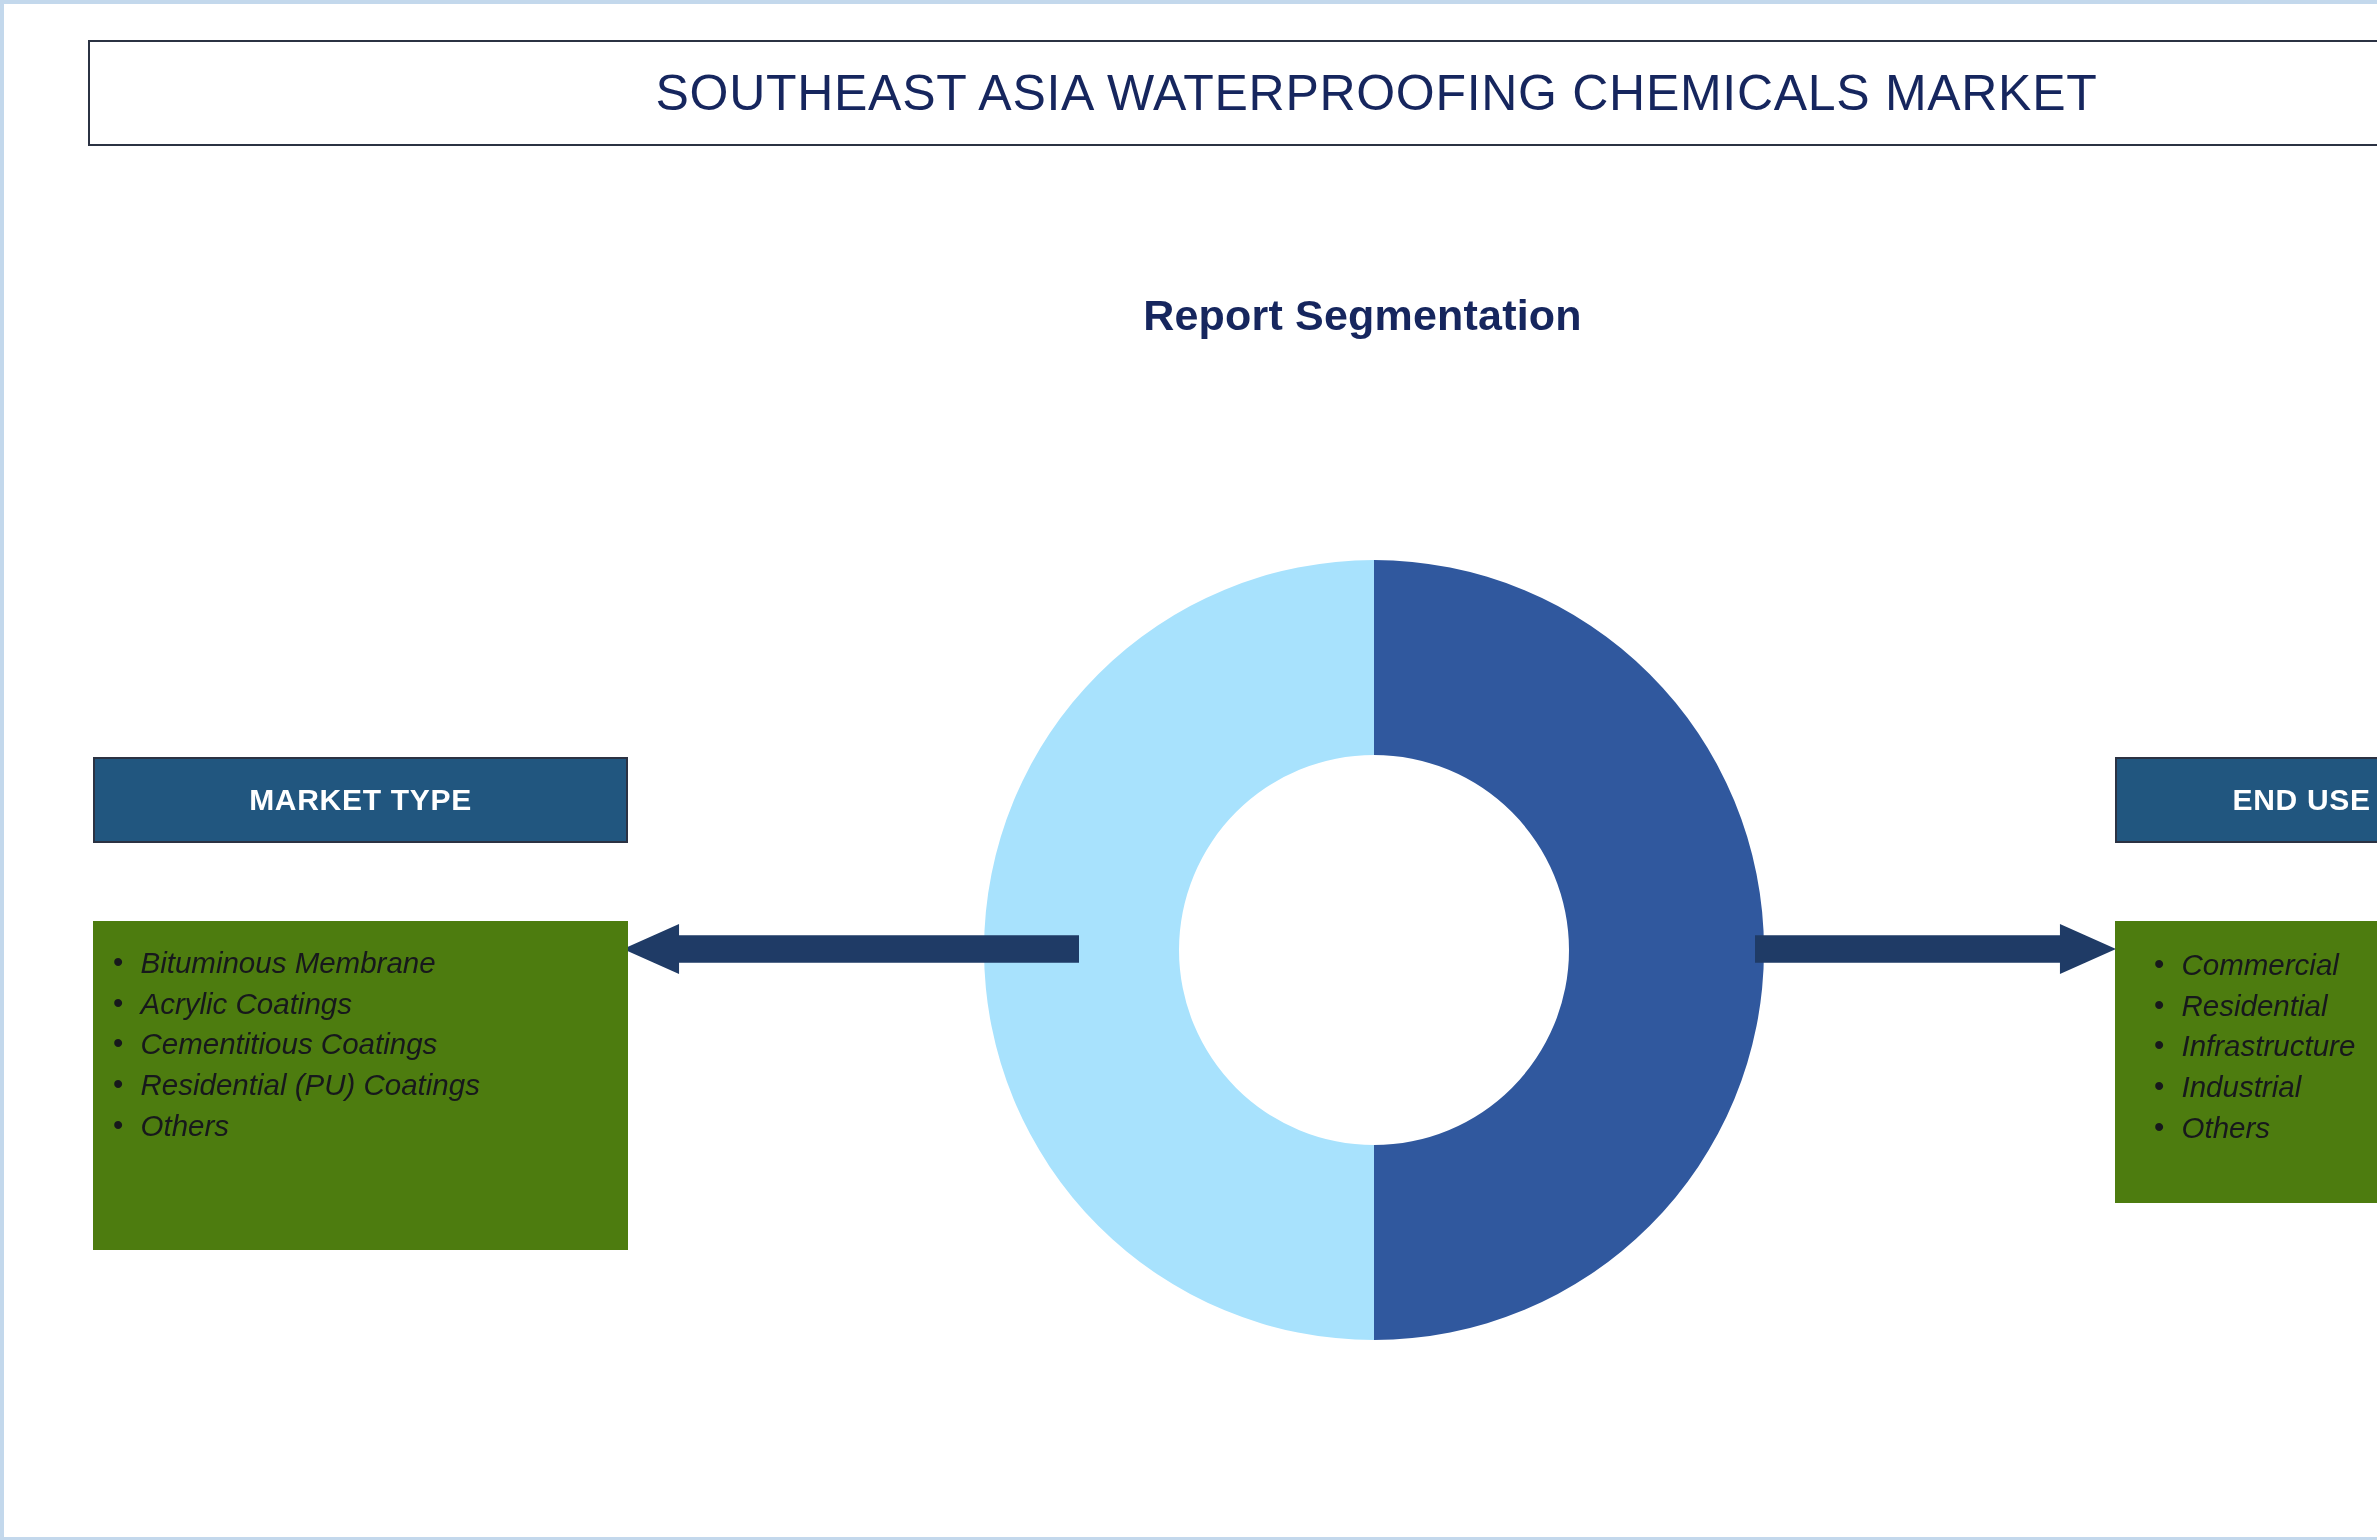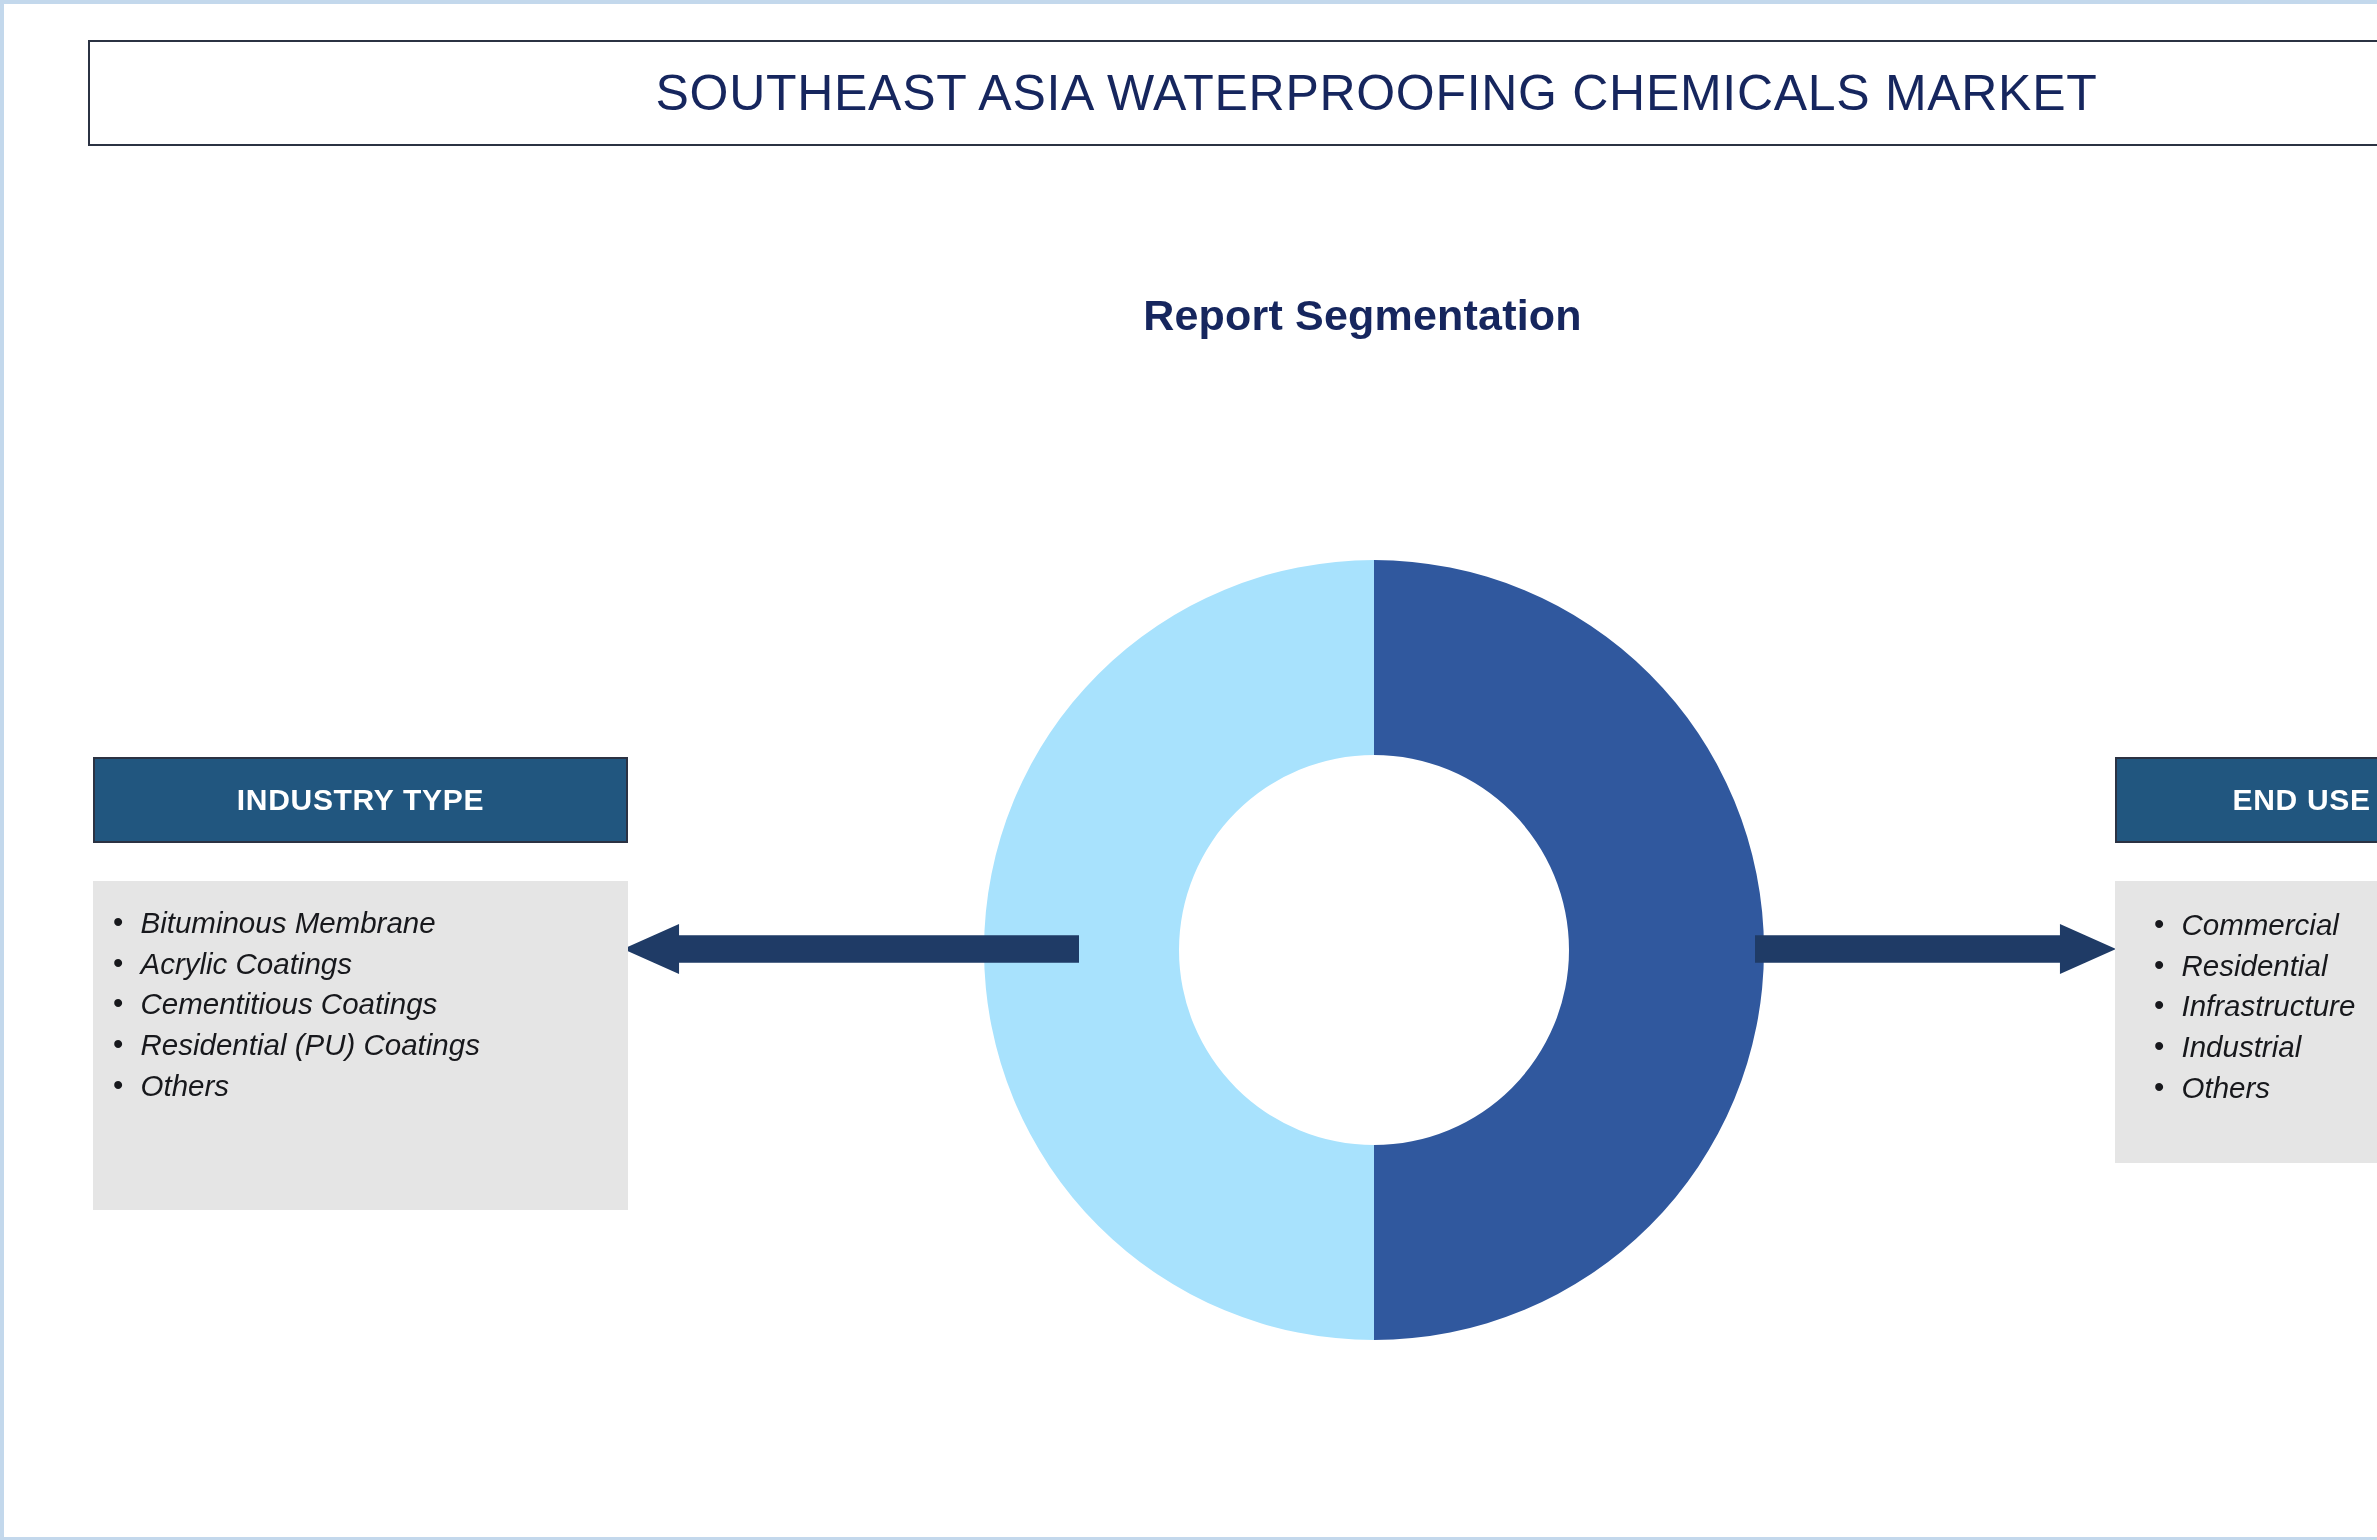--- a/index.html
+++ b/index.html
@@ -98,21 +98,22 @@
     align-items: center;
     justify-content: center;
     color: #ffffff;
     font-weight: bold;
     font-size: 30px;
     letter-spacing: 0.7px;
   }
   .seg-panel {
     position: absolute;
     box-sizing: border-box;
-    background: #e5e5e5;
+    background: #4d7c0f;
+    margin-top: 40px;
   }
   .seg-list {
     margin: 0;
     padding: 0;
     list-style: none;
   }
   .seg-list li {
     position: relative;
     font-size: 29.5px;
     font-style: italic;
@@ -187,21 +188,21 @@
     </svg>
   </div>
 
   <div id="arrow-right" class="arrow">
     <svg viewBox="0 0 760 106" preserveAspectRatio="none" xmlns="http://www.w3.org/2000/svg">
       <polygon fill="#1f3b66" points="760,53 642,0 642,24 0,24 0,82 642,82 642,106"></polygon>
     </svg>
   </div>
 
   <div id="header-product-type" class="seg-header">
-    <span>INDUSTRY TYPE</span>
+    <span>MARKET TYPE</span>
   </div>
 
   <div id="panel-product-type" class="seg-panel">
     <ul class="seg-list">
       <li>Bituminous Membrane</li>
       <li>Acrylic Coatings</li>
       <li>Cementitious Coatings</li>
       <li>Residential (PU) Coatings</li>
       <li>Others</li>
     </ul>

